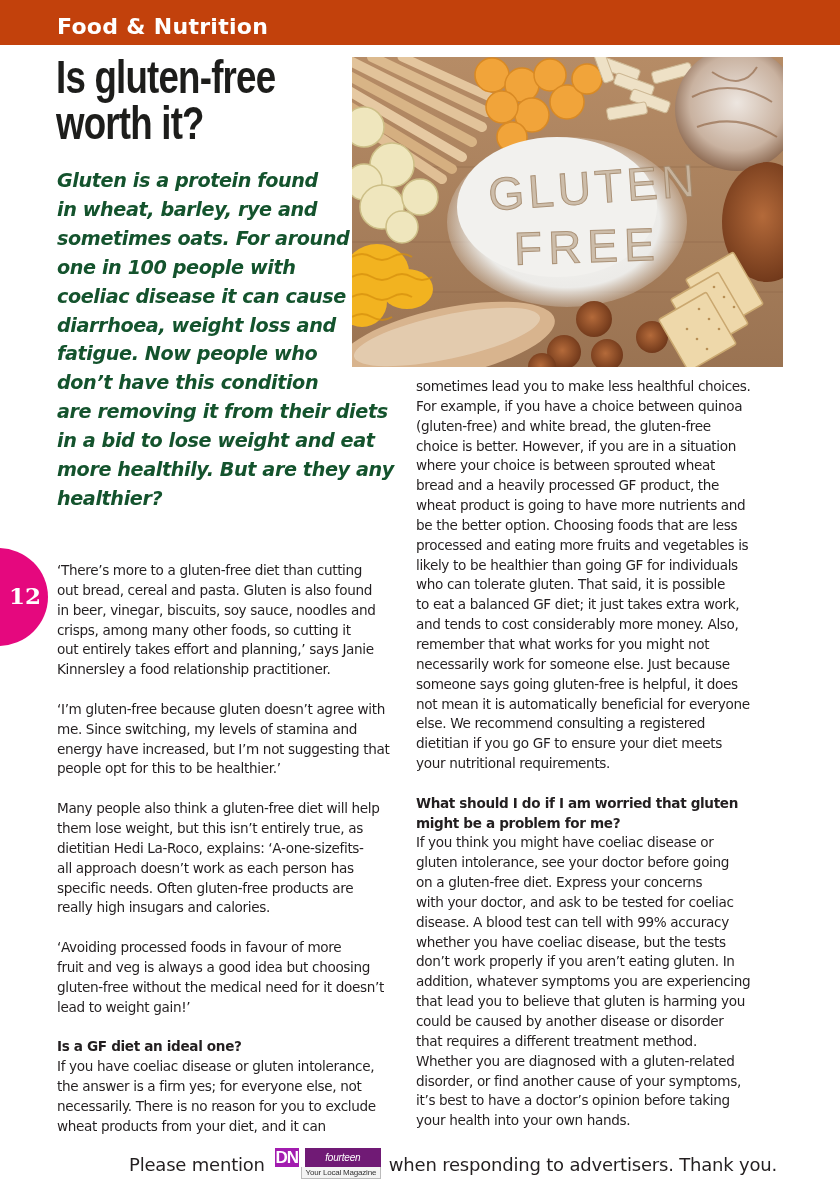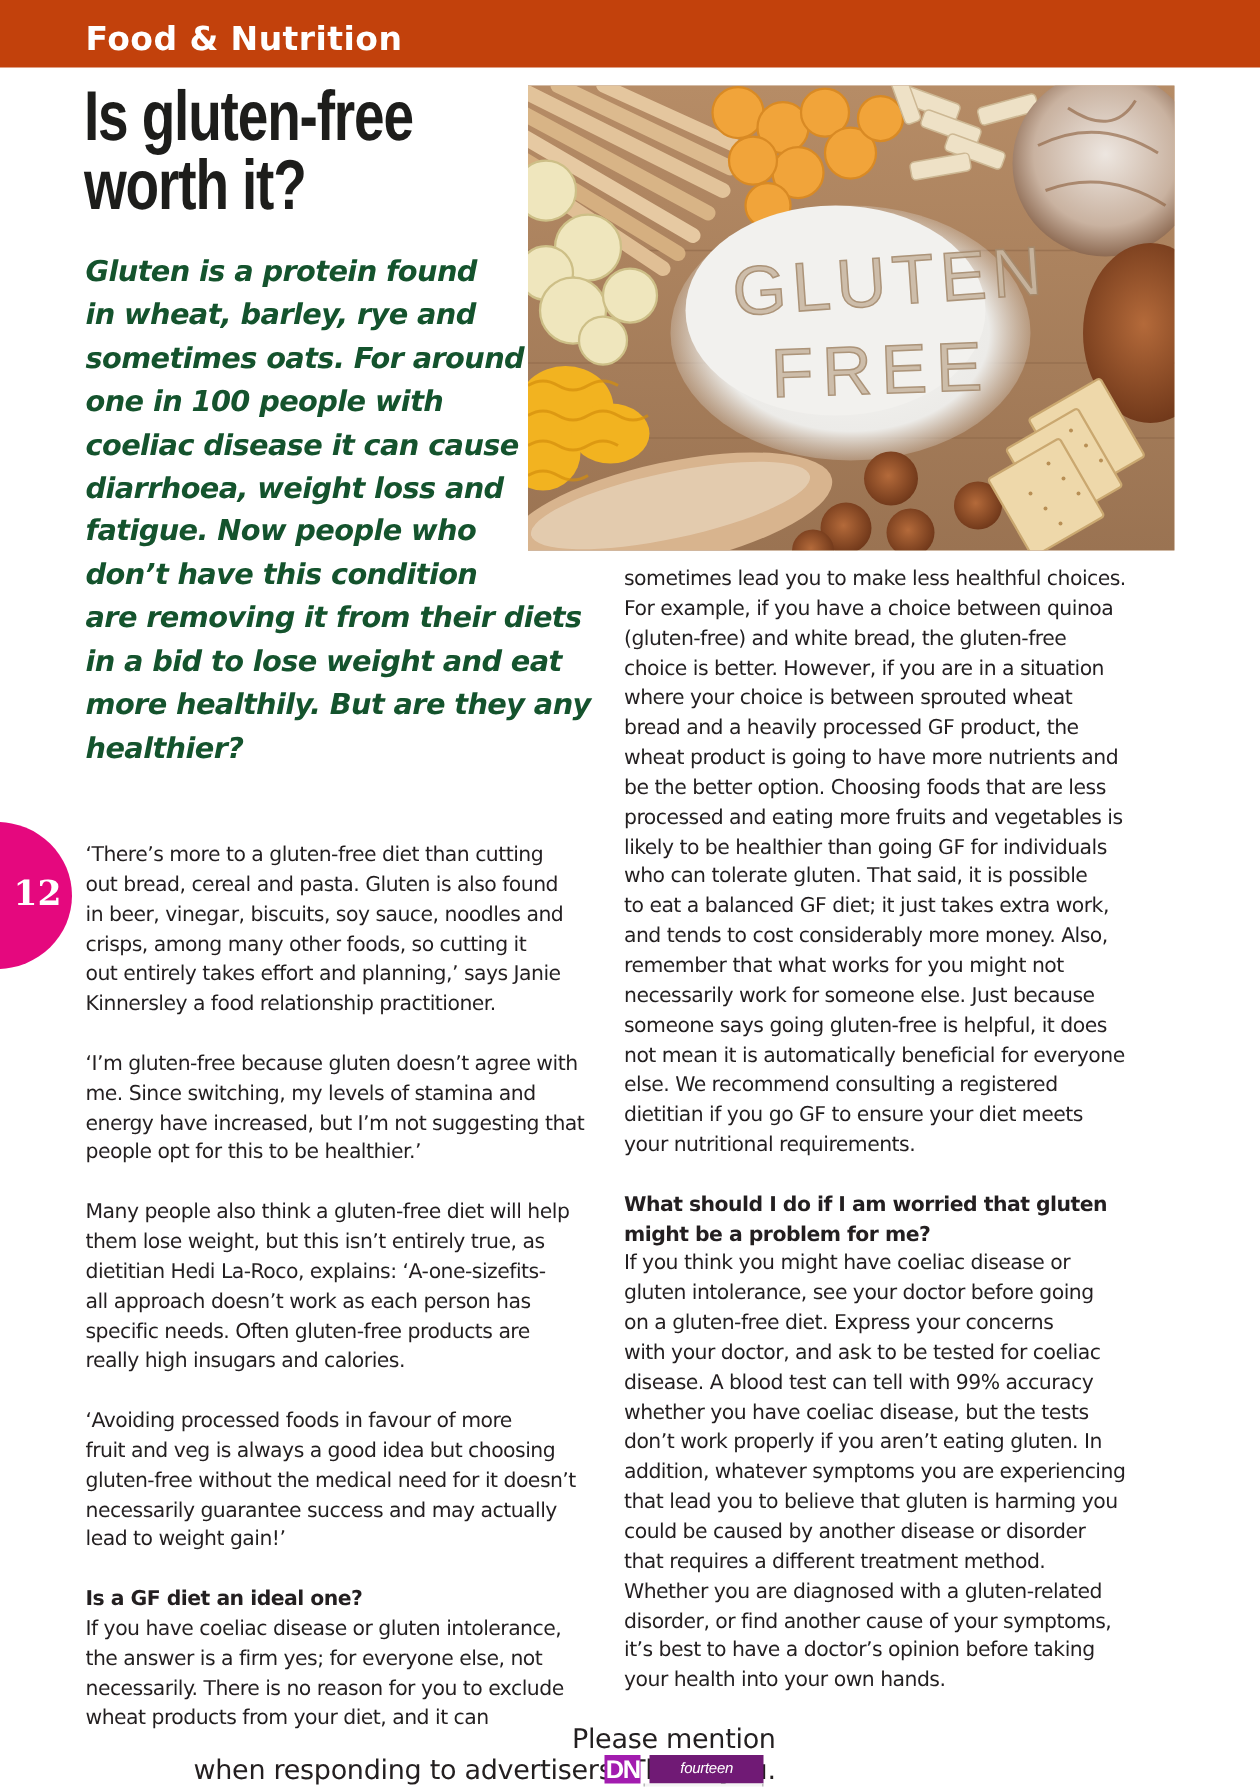--- a/index.html
+++ b/index.html
@@ -54,24 +54,23 @@
     color: #231f20; letter-spacing: -0.35px;
   }
   .col-left { left: 57px; top: 529px; width: 355px; margin-top: 32px; }
   .col-right { left: 416px; top: 377px; width: 360px; }
   .col .line { display: block; white-space: nowrap; }
   .col .gap { display: block; height: 19.85px; }
   .col .subhead { font-weight: bold; }
 
   .footer {
     position: absolute; left: 129px; top: 1149px; height: 30px;
-    display: flex; align-items: flex-end;
+    display: flex; align-items: center;
     font-family: "DejaVu Sans", sans-serif; font-size: 18px; color: #231f20;
     letter-spacing: -0.2px;
-    flex-direction: column;
   }
   .footer-text { white-space: nowrap; }
   .logo {
     position: relative; width: 106px; height: 32px; margin: 0 8px 0 10px;
     display: inline-block;
   }
   .logo-dn {
     position: absolute; left: 0; top: 0; height: 19px; width: 24px;
     background: #a21caf; color: #fff; font-family: "Liberation Sans", sans-serif;
     font-weight: bold; font-size: 17px; line-height: 19px; text-align: center;
@@ -268,21 +267,20 @@
     <span class="line">dietitian Hedi La-Roco, explains: ‘A-one-sizefits-</span>
     <span class="line">all approach doesn’t work as each person has</span>
     <span class="line">specific needs. Often gluten-free products are</span>
     <span class="line">really high insugars and calories.</span>
   </div>
   <span class="gap"></span>
   <div>
     <span class="line">‘Avoiding processed foods in favour of more</span>
     <span class="line">fruit and veg is always a good idea but choosing</span>
     <span class="line">gluten-free without the medical need for it doesn’t</span>
-    <span class="line">necessarily guarantee success and may actually</span>
     <span class="line">lead to weight gain!’</span>
   </div>
   <span class="gap"></span>
   <span class="line subhead">Is a GF diet an ideal one?</span>
   <div>
     <span class="line">If you have coeliac disease or gluten intolerance,</span>
     <span class="line">the answer is a firm yes; for everyone else, not</span>
     <span class="line">necessarily. There is no reason for you to exclude</span>
     <span class="line">wheat products from your diet, and it can</span>
   </div>

